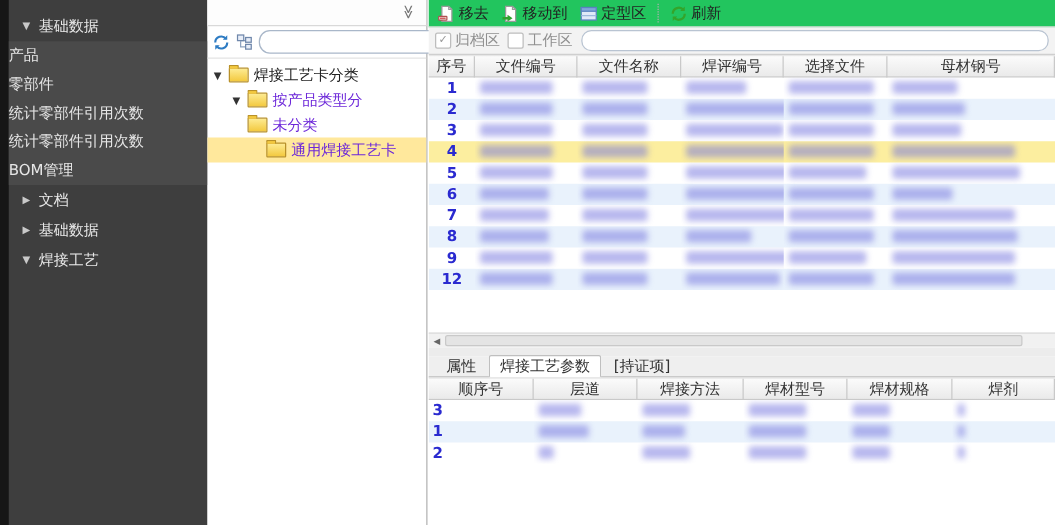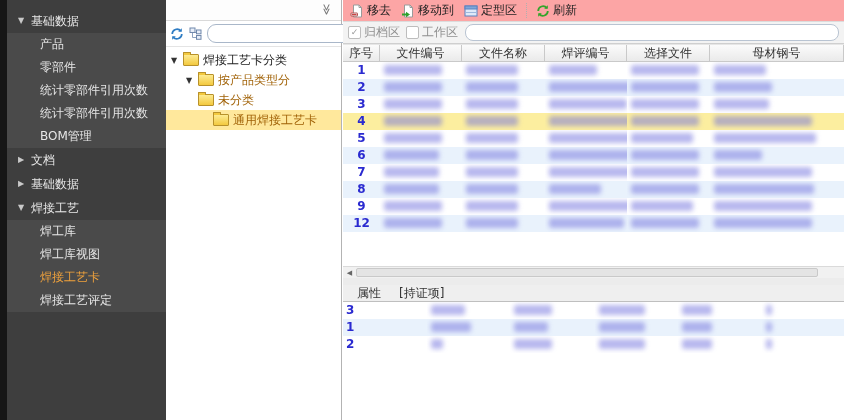--- a/index.html
+++ b/index.html
@@ -6,46 +6,46 @@
   .app{position:relative;width:844px;height:420px;overflow:hidden;
        font-family:"DejaVu Sans","Liberation Sans",sans-serif;font-size:12px;color:#222;
        background:#fff;user-select:none;}
   
   .sidebar{position:absolute;left:0;top:0;width:166px;height:420px;background:#3e3e3e;}
   .edge{position:absolute;left:0;top:0;width:7px;height:420px;background:#161616;}
   .menu{position:absolute;left:7px;top:0;width:159px;padding-top:9px;}
   .s-top{height:24px;line-height:24px;display:flex;align-items:center;color:#e8e8e8;cursor:pointer;}
   .s-arrow{width:13px;margin-left:11px;font-size:8px;color:#c9c9c9;flex:0 0 auto;}
   .s-sub{background:#4a4a4a;}
-  .s-item{height:23px;line-height:23px;padding-left:33px;color:#e6e6e6;cursor:pointer;}
+  .s-item{height:23px;line-height:23px;color:#e6e6e6;cursor:pointer;}
   .s-item.active{color:#f0a23c;}
   
   .tree-panel{position:absolute;left:166px;top:0;width:176px;height:420px;background:#fff;border-right:1px solid #b3b3b3;box-sizing:border-box;}
   .tree-header{height:20px;border-bottom:1px solid #d9d9d9;position:relative;background:#fdfdfd;}
   .collapse{position:absolute;right:8px;top:3px;color:#777;font-size:11px;display:inline-block;transform:rotate(90deg);cursor:pointer;}
   .tree-toolbar{height:25px;display:flex;align-items:center;gap:5px;padding:0 4px;border-bottom:1px solid #e4e4e4;}
   .ticon{width:15px;height:15px;display:inline-flex;align-items:center;justify-content:center;cursor:pointer;}
   .tree-search{flex:1;height:17px;border:1px solid #a9b7c9;border-radius:9px;background:#fff;display:flex;align-items:center;padding:0 2px 0 0;}
   .tree-search input{flex:1;min-width:0;border:none;outline:none;background:transparent;height:13px;font-size:11px;padding-left:6px;font-family:inherit;}
   .sbtn{width:13px;height:13px;border:1px solid #9ab0c8;border-radius:3px;background:linear-gradient(#ffffff,#e7eef7);
         font-size:7px;line-height:11px;text-align:center;padding:0;cursor:pointer;margin-left:1px;}
   .sbtn.down{color:#2b6fd4;}
   .sbtn.up{color:#f07818;}
   .tree{padding-top:3px;}
   .t-row{height:20px;display:flex;align-items:center;cursor:pointer;white-space:nowrap;}
   .t-row.sel{background:#ffe89c;}
   .t-arrow{width:12px;font-size:8px;color:#333;flex:0 0 auto;}
   .t-spacer{width:12px;flex:0 0 auto;}
   .folder{width:14px;height:10px;background:linear-gradient(#fdeb92,#f3c93f);border:1px solid #b8912a;border-radius:1px;position:relative;flex:0 0 auto;margin-right:4px;}
   .folder::before{content:"";position:absolute;top:-3px;left:-1px;width:6px;height:2px;background:#f3c93f;border:1px solid #b8912a;border-bottom:none;border-radius:1px 1px 0 0;}
-  .t-label{color:#a16207;}
+  .t-label{color:#6d28d9;}
   .t-label.root{color:#222;}
   
   .main{position:absolute;left:343px;top:0;width:501px;height:420px;background:#fff;}
-  .toolbar{height:22px;background:#fca5a5;border-bottom:1px solid #dcdcdc;display:flex;align-items:center;padding-left:2px;box-sizing:border-box;}
+  .toolbar{height:22px;background:#22c55e;border-bottom:1px solid #dcdcdc;display:flex;align-items:center;padding-left:2px;box-sizing:border-box;}
   .tbtn{display:inline-flex;align-items:center;gap:3px;height:20px;padding:0 5px;color:#222;cursor:pointer;background:transparent;border:none;font-size:12px;font-family:inherit;}
   .tbtn svg{display:block;}
   .vsep{width:0;height:15px;border-left:1px dotted #b0b0b0;margin:0 4px;}
   .filterbar{height:22px;background:#f3f3f3;border-bottom:1px solid #cfcfcf;display:flex;align-items:center;padding:0 5px;gap:4px;box-sizing:border-box;}
   .cbwrap{display:inline-flex;align-items:center;gap:3px;cursor:pointer;}
   .cb{width:11px;height:11px;border:1px solid #bdbdbd;border-radius:2px;background:#fff;font-size:9px;line-height:11px;text-align:center;color:#9a9a9a;}
   .cblabel{color:#8f8f8f;}
   .filter-input{flex:1;height:15px;border:1px solid #b9c4d2;border-radius:8px;background:#fff;outline:none;margin-left:3px;font-family:inherit;font-size:11px;padding:0 6px;}
   
   .grid-header{height:18px;display:flex;background:linear-gradient(#fbfbfb,#eaeaea);border-bottom:1px solid #c9c9c9;border-top:1px solid #e6e6e6;box-sizing:border-box;}
@@ -91,26 +91,20 @@
           <span class="s-arrow">▶</span>
           <span class="s-label">文档</span>
         </div>
         <div class="s-top">
           <span class="s-arrow">▶</span>
           <span class="s-label">基础数据</span>
         </div>
         <div class="s-top">
           <span class="s-arrow">▼</span>
           <span class="s-label">焊接工艺</span>
-        </div>
-        <div class="s-sub">
-          <div class="s-item">焊工库</div>
-          <div class="s-item">焊工库视图</div>
-          <div class="s-item active">焊接工艺卡</div>
-          <div class="s-item">焊接工艺评定</div>
         </div>
       </nav>
   </aside>
 
   <section class="tree-panel">
     <div class="tree-header">
       <span class="collapse">≫</span>
     </div>
     <div class="tree-toolbar">
       <span class="ticon">
@@ -408,21 +402,30 @@
           </div>
         </div>
       </div>
     <div class="hscroll">
       <span class="scroll-arrow">◀</span>
       <span class="thumb"></span>
     </div>
     <div class="splitter"></div>
     <div class="tabbar" id="tabbar">
         <div class="tab">属性</div>
+        <div class="tab active">焊接工艺参数</div>
         <div class="tab">[持证项]</div>
+      </div>
+    <div class="grid-header" id="bgrid-header">
+        <div class="hcell" style="width: 84px;">顺序号</div>
+        <div class="hcell" style="width: 83px;">层道</div>
+        <div class="hcell" style="width: 85px;">焊接方法</div>
+        <div class="hcell" style="width: 83px;">焊材型号</div>
+        <div class="hcell" style="width: 84px;">焊材规格</div>
+        <div class="hcell" style="width: 82px;">焊剂</div>
       </div>
     <div class="grid-rows" id="bgrid-rows" style="height:51px;">
         <div class="grow">
           <div class="ncell left" style="width: 84px;">3</div>
           <div class="dcell" style="width: 83px;">
             <span class="blob" style="width: 34px;"></span>
           </div>
           <div class="dcell" style="width: 85px;">
             <span class="blob" style="width: 38px;"></span>
           </div>

